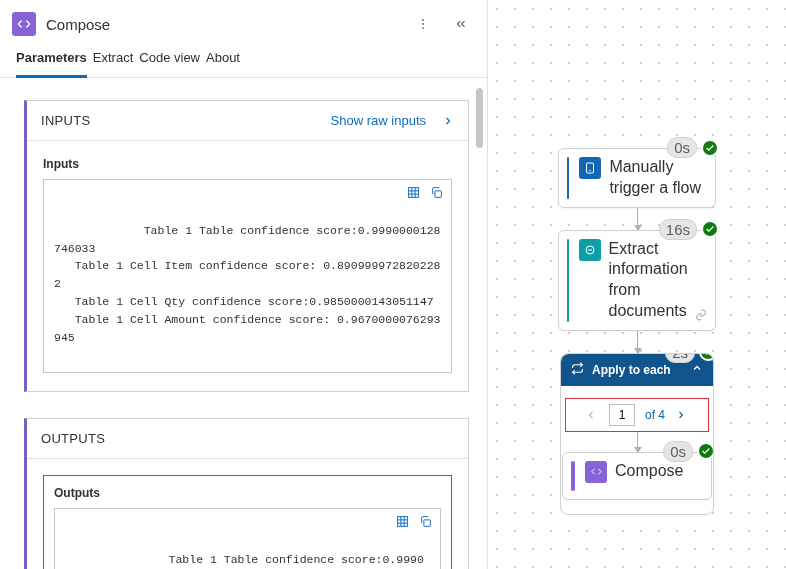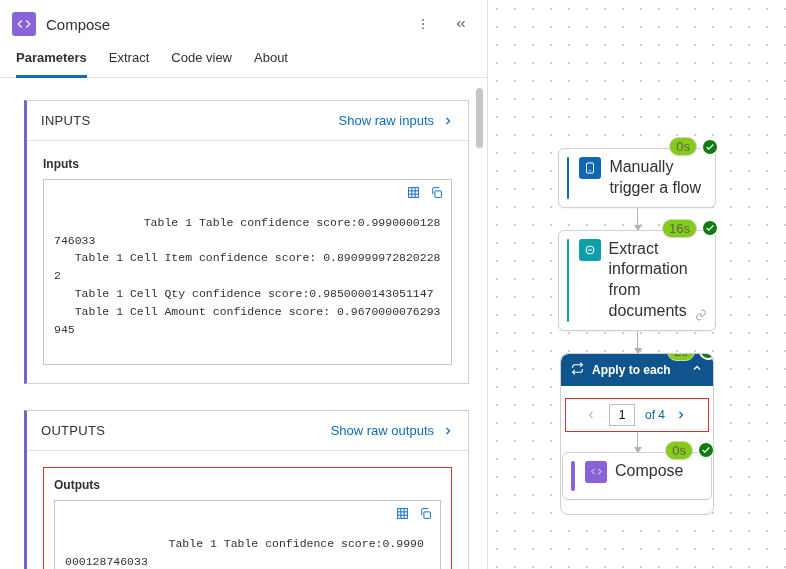--- a/index.html
+++ b/index.html
@@ -36,21 +36,21 @@
   }
   .panel-title { font-size: 15px; font-weight: 400; flex: 1; }
   .header-btn {
     width: 28px; height: 28px;
     display: flex; align-items: center; justify-content: center;
     color: #605e5c;
     cursor: pointer;
   }
   .tabs {
     display: flex;
-    gap: 22px;
+    gap: 6px;
     padding: 10px 16px 0 16px;
     border-bottom: 1px solid #e1e1e1;
   }
   .tab {
     padding-bottom: 10px;
     font-size: 13px;
     color: #323130;
     cursor: pointer;
     border-bottom: 3px solid transparent;
     margin-bottom: -1px;
@@ -82,29 +82,29 @@
   .card-head {
     display: flex;
     align-items: center;
     padding: 12px 14px;
     border-bottom: 1px solid #e1e1e1;
   }
   .card-head-title { font-size: 13px; font-weight: 400; flex:1; letter-spacing: .3px;}
   .show-raw {
     color: #0f6cbd;
     font-size: 13px;
-    display: flex; align-items: center; gap: 8px;
+    display: flex; align-items: center; gap: 16px;
     cursor: pointer;
   }
   .card-body { padding: 16px 16px 18px 16px; }
   .red-wrap { border: 1px solid #d13438; padding: 10px 10px 12px 10px; }
   .sub-label { font-size: 12px; font-weight: 600; margin-bottom: 8px; display:block; }
   .code-box {
     border: 1px solid #c5c5c5;
-    padding: 16px 10px 8px 10px;
+    padding: 24px 10px 8px 10px;
     font-family: Consolas, "Courier New", monospace;
     font-size: 11.5px;
     line-height: 1.55;
     color: #323130;
     position: relative;
     white-space: pre-wrap;
     word-break: break-all;
   }
   .code-actions {
     position: absolute;
@@ -157,24 +157,24 @@
     color:#fff;
     flex-shrink:0;
   }
   .node-label { font-size: 16px; line-height: 1.3; color: #323130; }
   .badge-wrap {
     position: absolute;
     top: -12px; right: -4px;
     display: flex; align-items: center; gap: 4px;
   }
   .time-pill {
-    background: #84cc16;
+    background: #e5e5e5;
     border: 1px solid #d1d1d1;
     border-radius: 10px;
-    font-size: 13px;
+    font-size: 15px;
     padding: 1px 6px;
     color: #605e5c;
   }
   .status-circle {
     width: 18px; height: 18px; border-radius: 50%;
     background: #107c10;
     border: 2px solid #fff;
     display:flex; align-items:center; justify-content:center;
     color:#fff;
   }
@@ -298,26 +298,20 @@
    Table 1 Cell Item confidence score: 0.8909999728202282
    Table 1 Cell Qty confidence score:0.9850000143051147
    Table 1 Cell Amount confidence score: 0.9670000076293945</span>
         </div>
       </div>
     </div>
 
     <div class="card">
       <div class="card-head">
         <div class="card-head-title">OUTPUTS</div>
-        <div class="show-raw">
-          <span>Show raw outputs</span>
-          <svg width="12" height="12" viewBox="0 0 24 24" fill="none" stroke="currentColor" stroke-width="2.5">
-              <path d="M9 18l6-6-6-6"></path>
-            </svg>
-        </div>
       </div>
       <div class="card-body">
         <div class="red-wrap">
           <span class="sub-label">Outputs</span>
           <div class="code-box">
             <div class="code-actions">
               <span><svg width="13" height="13" viewBox="0 0 24 24" fill="none" stroke="#0f6cbd" stroke-width="1.8">
                     <rect x="3" y="3" width="18" height="18"></rect>
                     <line x1="3" y1="9" x2="21" y2="9"></line>
                     <line x1="3" y1="15" x2="21" y2="15"></line>

